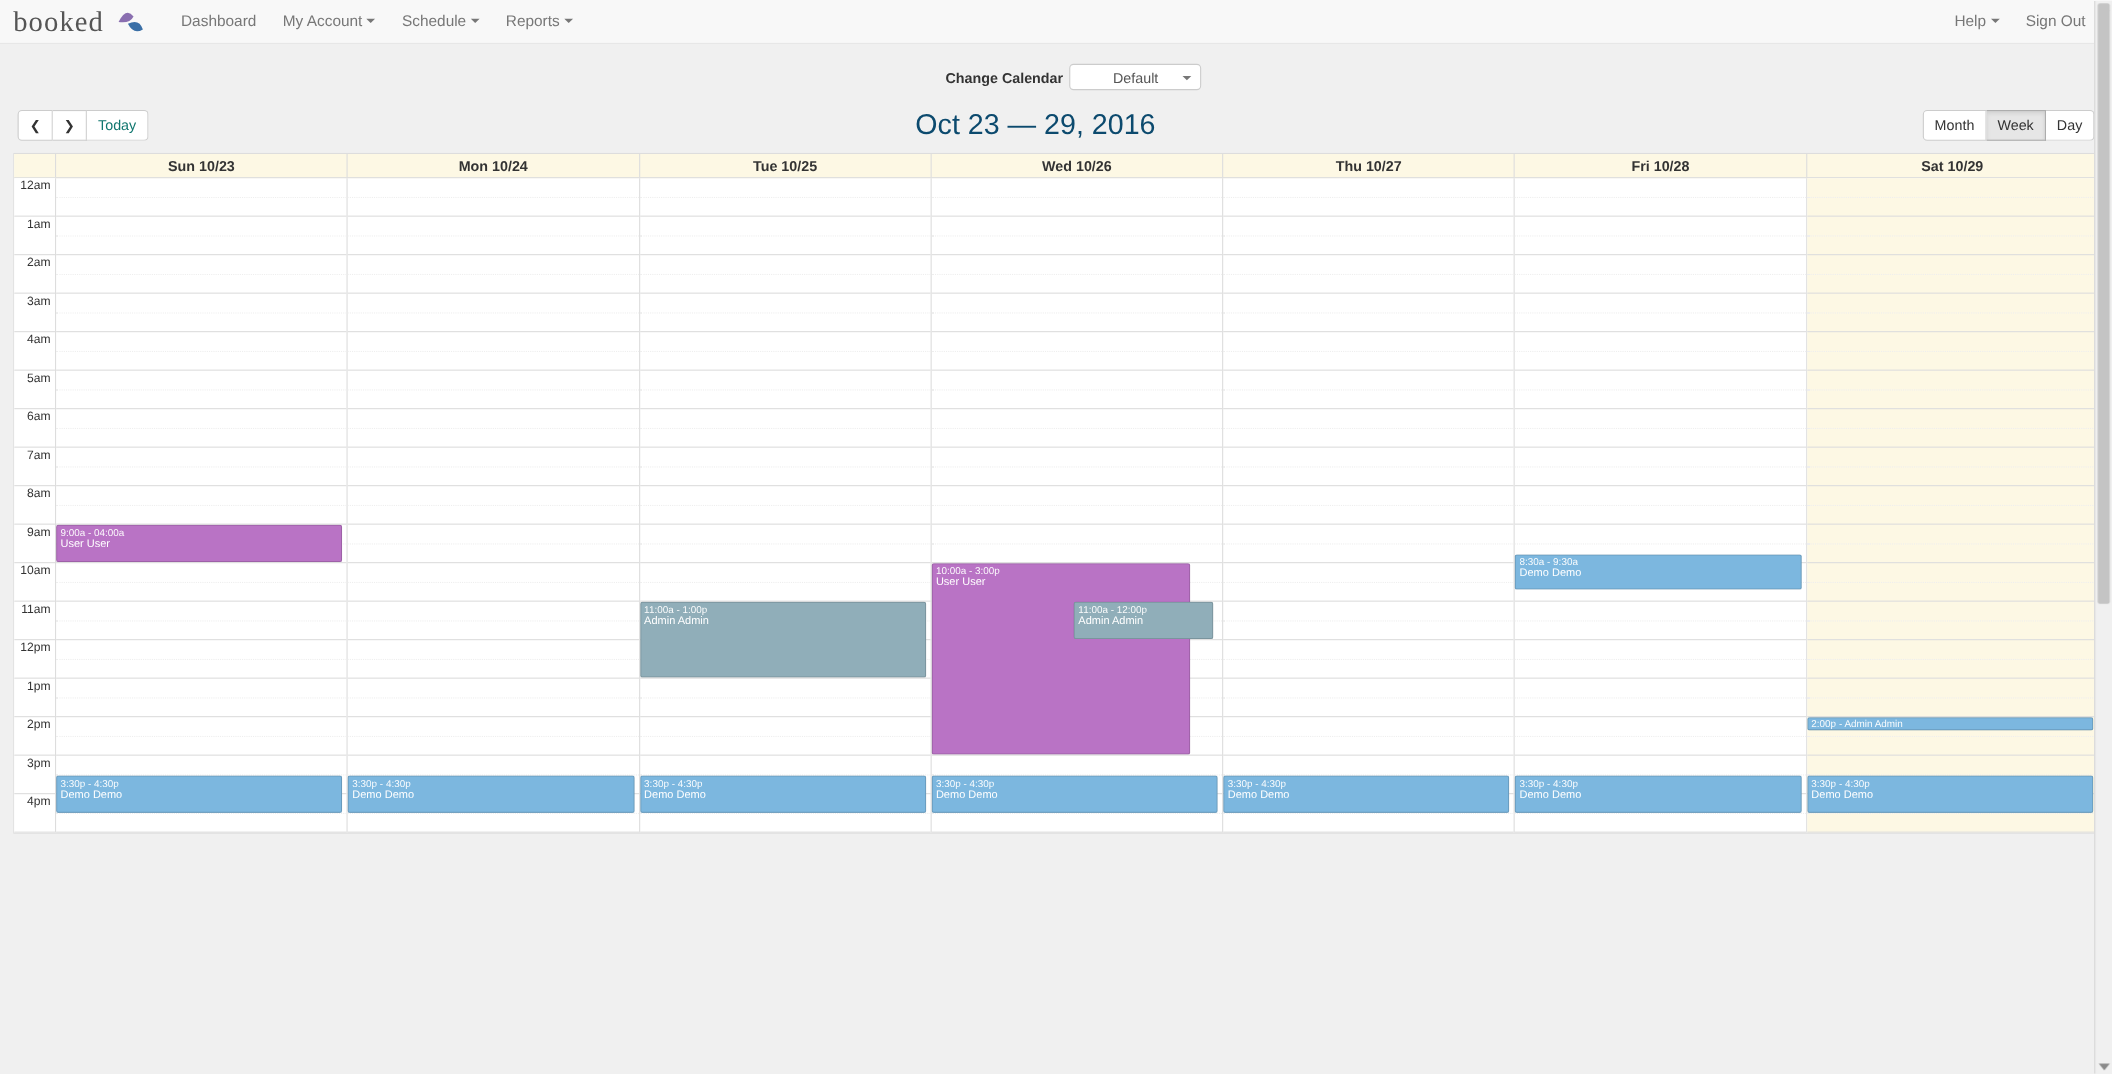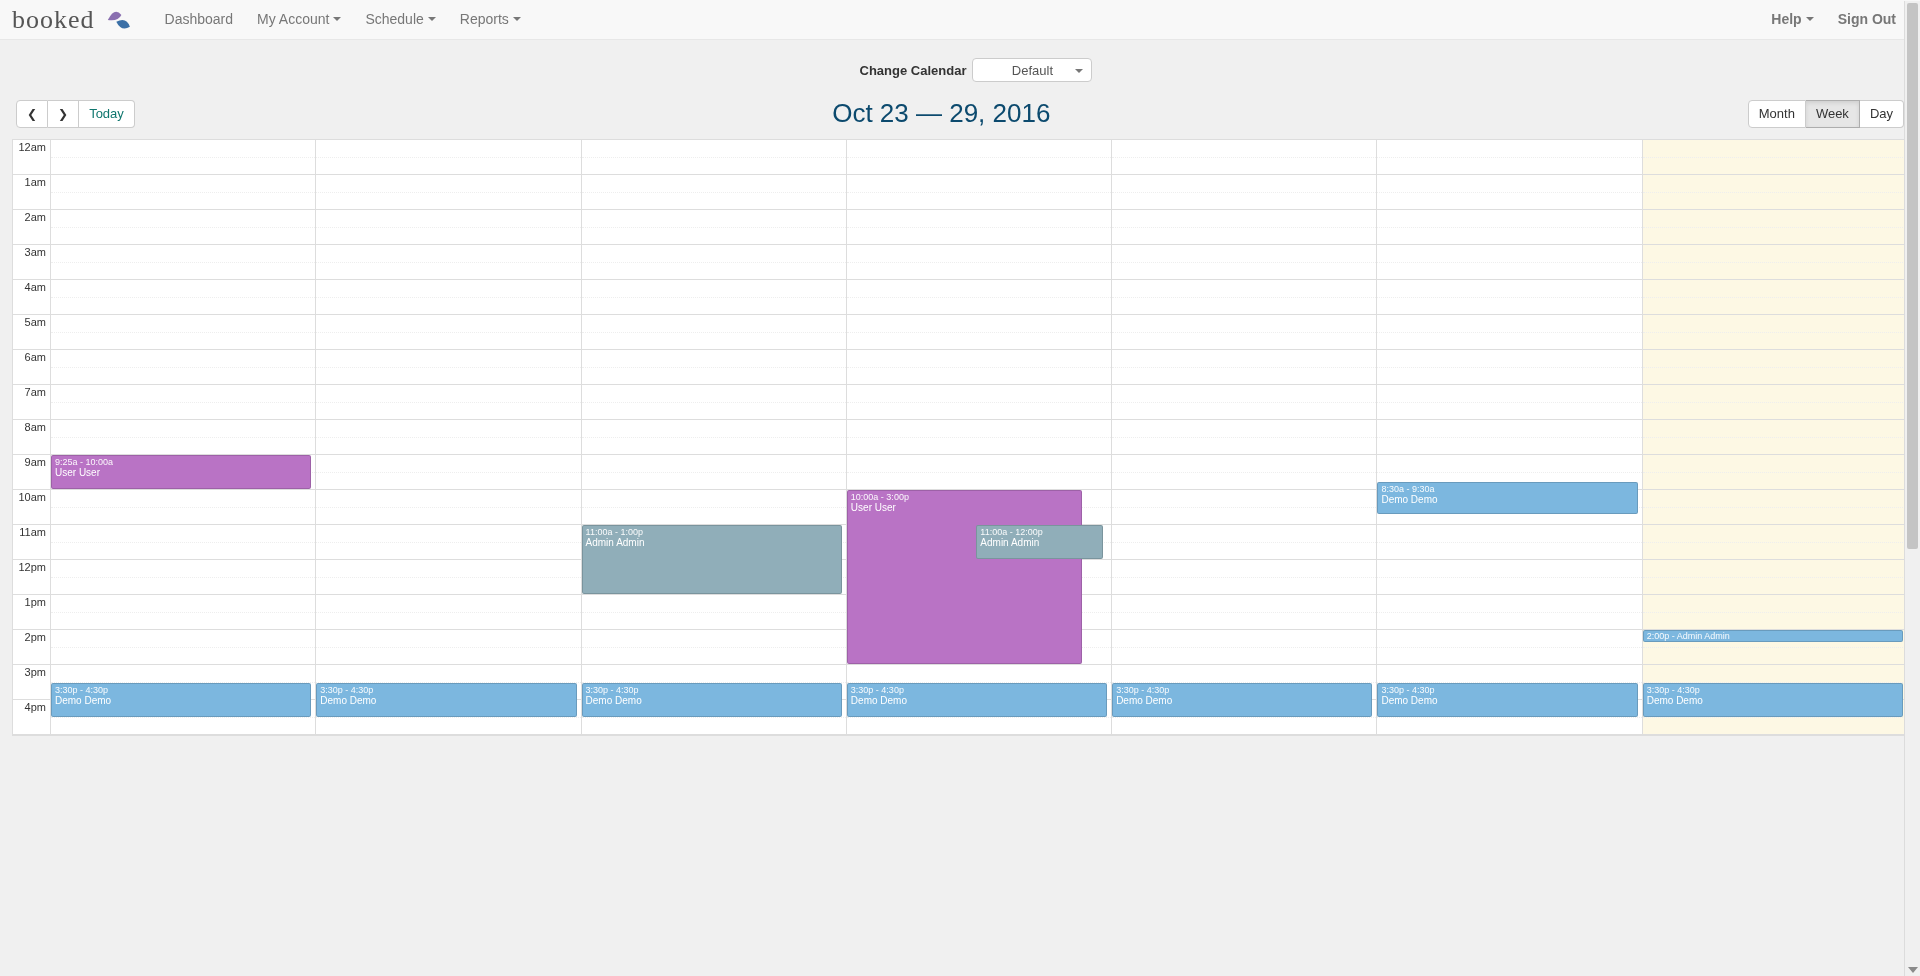--- a/index.html
+++ b/index.html
@@ -27,21 +27,21 @@
     margin-right: 6px;
     text-decoration: none;
   }
   .brand-logo {
     width: 34px; height: 34px;
     position: relative;
     margin-right: 18px;
   }
   .brand-logo svg { width: 100%; height: 100%; }
   .nav { list-style: none; display: flex; align-items: flex-end; height: 100%; }
-  .nav-right { margin-left: auto; font-weight: bold; }
+  .nav-right { margin-left: auto; }
   .nav-item {
     color: #777;
     padding: 0 12px;
     height: 40px;
     display: flex;
     align-items: center;
     cursor: pointer;
     font-size: 14px;
   }
   .caret {
@@ -271,20 +271,31 @@
     </div>
     <div class="cal-title">Oct 23 — 29, 2016</div>
     <div class="btn-group">
       <button class="btn">Month</button>
       <button class="btn active">Week</button>
       <button class="btn">Day</button>
     </div>
   </div>
 
   <div class="cal-wrap">
+    <div class="cal-header-row">
+      <div class="axis-header"></div>
+
+    <div class="day-header">Sun 10/23</div>
+        <div class="day-header">Mon 10/24</div>
+        <div class="day-header">Tue 10/25</div>
+        <div class="day-header">Wed 10/26</div>
+        <div class="day-header">Thu 10/27</div>
+        <div class="day-header">Fri 10/28</div>
+        <div class="day-header">Sat 10/29</div>
+      </div>
     <div class="cal-body">
       <div class="time-axis">
           <div class="time-slot">12am</div>
           <div class="time-slot">1am</div>
           <div class="time-slot">2am</div>
           <div class="time-slot">3am</div>
           <div class="time-slot">4am</div>
           <div class="time-slot">5am</div>
           <div class="time-slot">6am</div>
           <div class="time-slot">7am</div>
@@ -311,21 +322,21 @@
             <div class="hour-row"></div>
             <div class="hour-row"></div>
             <div class="hour-row"></div>
             <div class="hour-row"></div>
             <div class="hour-row"></div>
             <div class="hour-row"></div>
             <div class="hour-row"></div>
             <div class="hour-row"></div>
             <div class="hour-row"></div>
             <div class="event purple" style="top: 315px; height: 34px;">
-              <span class="ev-time">9:25a - 10:00a</span>
+              <span class="ev-time">9:00a - 04:00a</span>
               <span class="ev-title">User User</span>
             </div>
             <div class="event blue" style="top: 542.5px; height: 34px;">
               <span class="ev-time">3:30p - 4:30p</span>
               <span class="ev-title">Demo Demo</span>
             </div>
           </div>
           <div class="day-col">
             <div class="hour-row"></div>
             <div class="hour-row"></div>

